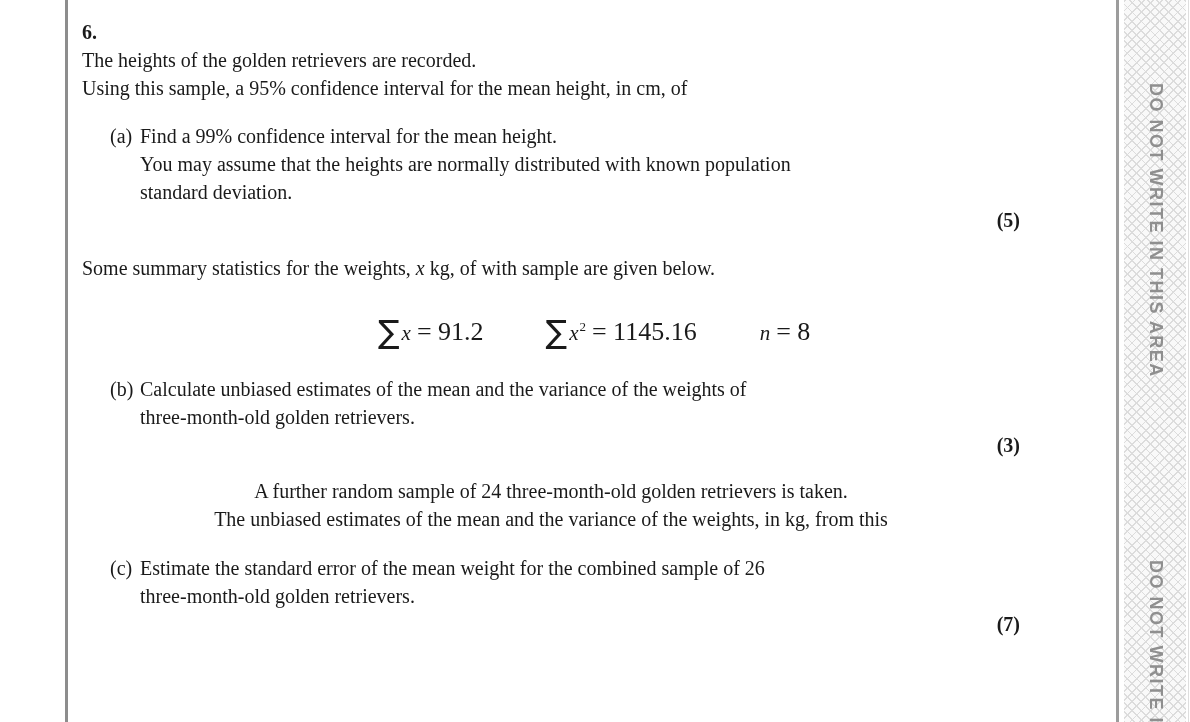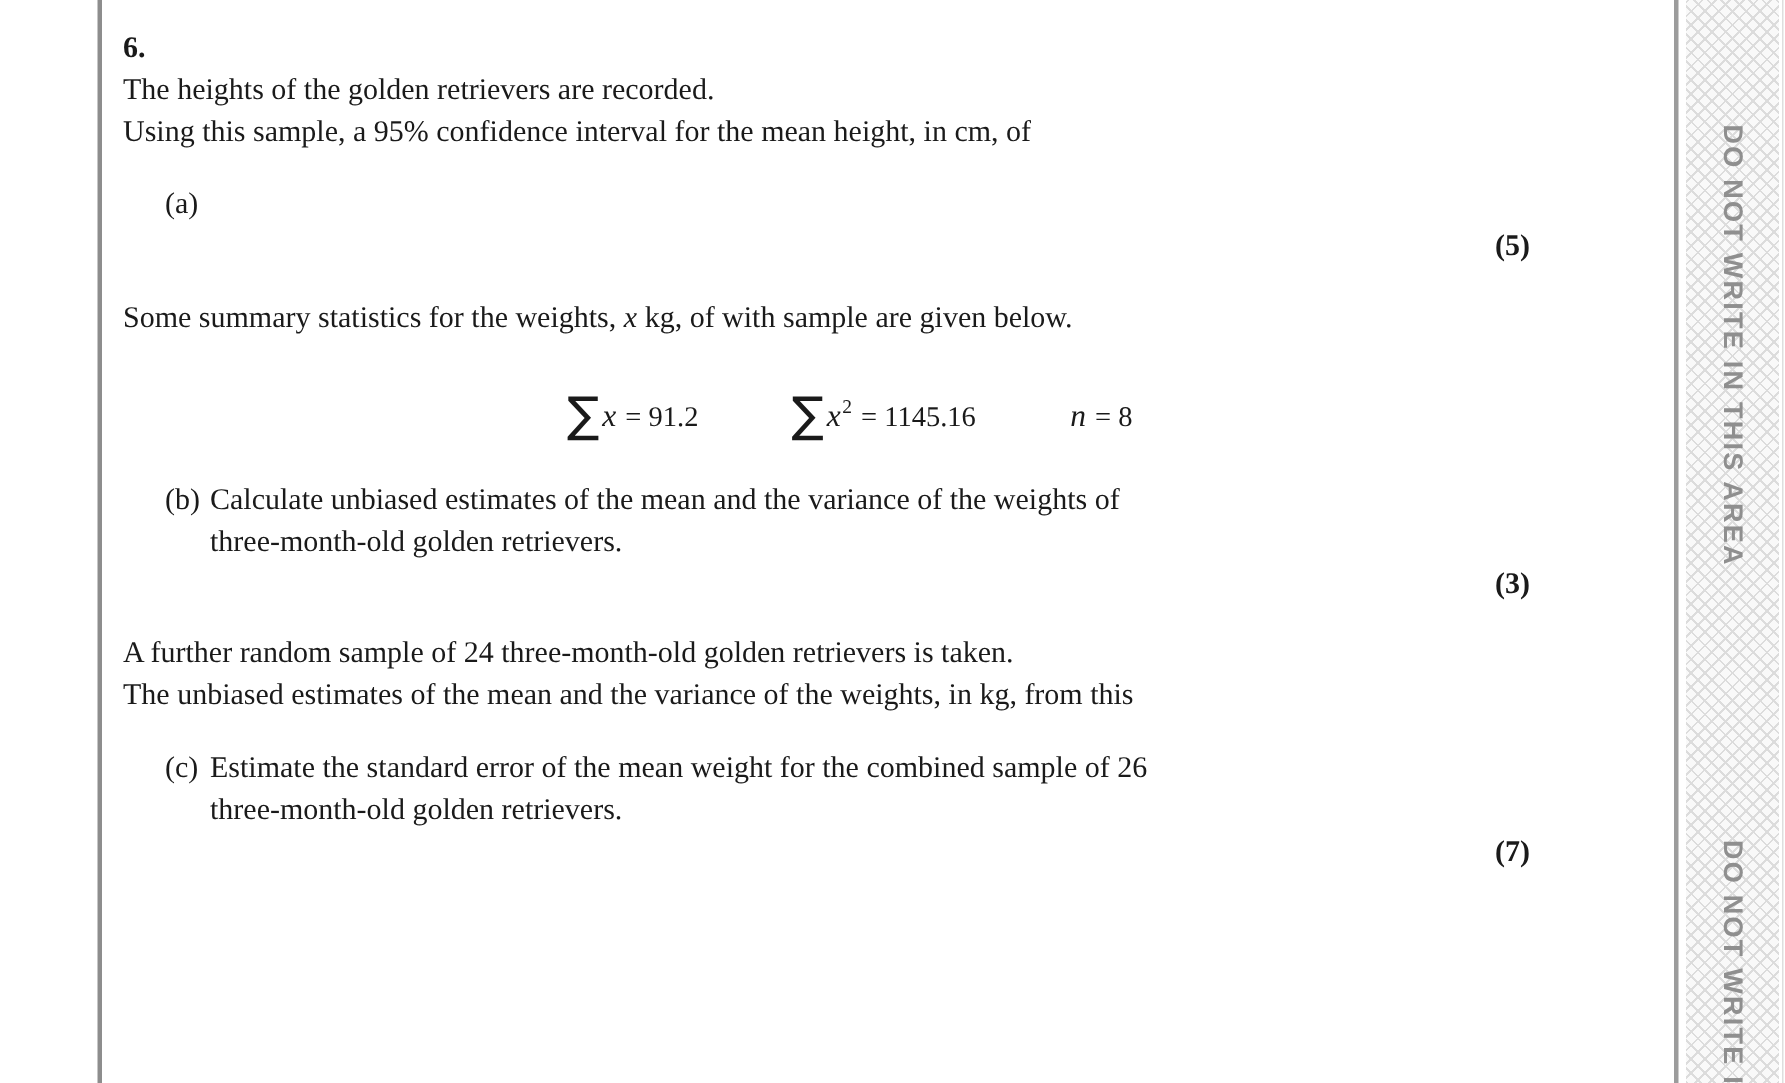--- a/index.html
+++ b/index.html
@@ -24,38 +24,38 @@
   .qrow{display:flex;}
   .qnum{width:36px;flex:0 0 36px;font-weight:bold;}
   .para-heights{}
   .part{display:flex;margin-left:28px;}
   .part-a{margin-top:20px;}
   .part-b{margin-top:26px;}
   .part-c{margin-top:21px;}
   .plabel{width:30px;flex:0 0 30px;}
   .marks{text-align:right;font-weight:bold;}
   .para-summary{margin-top:20px;}
-  .para-further{margin-top:18px;}
+  .para-further{margin-top:18px;text-align:center;}
   .it{font-style:italic;}
   
   .formula-row{
     margin-top:27px;margin-left:296px;height:40px;
     display:flex;align-items:baseline;
   }
   .formula{display:inline-flex;align-items:baseline;white-space:nowrap;}
   .f2{margin-left:62px;}
   .f3{margin-left:63px;}
   .sigma{
     font-family:"DejaVu Sans", sans-serif;
     font-size:32px;line-height:40px;font-weight:normal;
     position:relative;top:3px;margin-right:2px;
   }
   .mvar{font-style:italic;font-size:21px;}
   .msup{font-size:13px;vertical-align:9px;position:relative;top:-9px;margin-left:1px;}
-  .mval{font-size:19px;margin-left:6px;white-space:pre;}
+  .mval{font-size:26px;margin-left:6px;white-space:pre;}
   
   .strip{position:absolute;top:0;bottom:0;right:0;width:74px;background:#ffffff;}
   .strip-edge{position:absolute;left:0;top:0;bottom:0;width:3px;background:#9c9c9c;}
   .strip-right-edge{position:absolute;right:1px;top:0;bottom:0;width:1px;background:#dedede;}
   .hatch{
     position:absolute;left:8px;width:62px;top:0;bottom:0;
     background-color:#f9f9f9;
     background-image:
       repeating-linear-gradient(45deg,#dcdcdc 0,#dcdcdc 1.3px,transparent 1.3px,transparent 6.5px),
       repeating-linear-gradient(-45deg,#dcdcdc 0,#dcdcdc 1.3px,transparent 1.3px,transparent 6.5px);
@@ -82,20 +82,25 @@
       <span class="qnum">6.</span>
     </div>
 
     <div class="para para-heights">
       <div class="line">The heights of the golden retrievers are recorded.</div>
       <div class="line">Using this sample, a 95% confidence interval for the mean height, in cm, of</div>
     </div>
 
     <div class="part part-a">
       <span class="plabel">(a)</span>
+      <div class="plines">
+        <div class="line">Find a 99% confidence interval for the mean height.</div>
+        <div class="line">You may assume that the heights are normally distributed with known population</div>
+        <div class="line">standard deviation.</div>
+      </div>
     </div>
     <div class="marks">(5)</div>
 
     <div class="para para-summary">
       <span>Some summary statistics for the weights, </span><span class="it">x</span><span> kg, of with sample are given below.</span>
     </div>
 
     <div class="formula-row">
       <span class="formula f1">
         <span class="sigma">∑</span>

